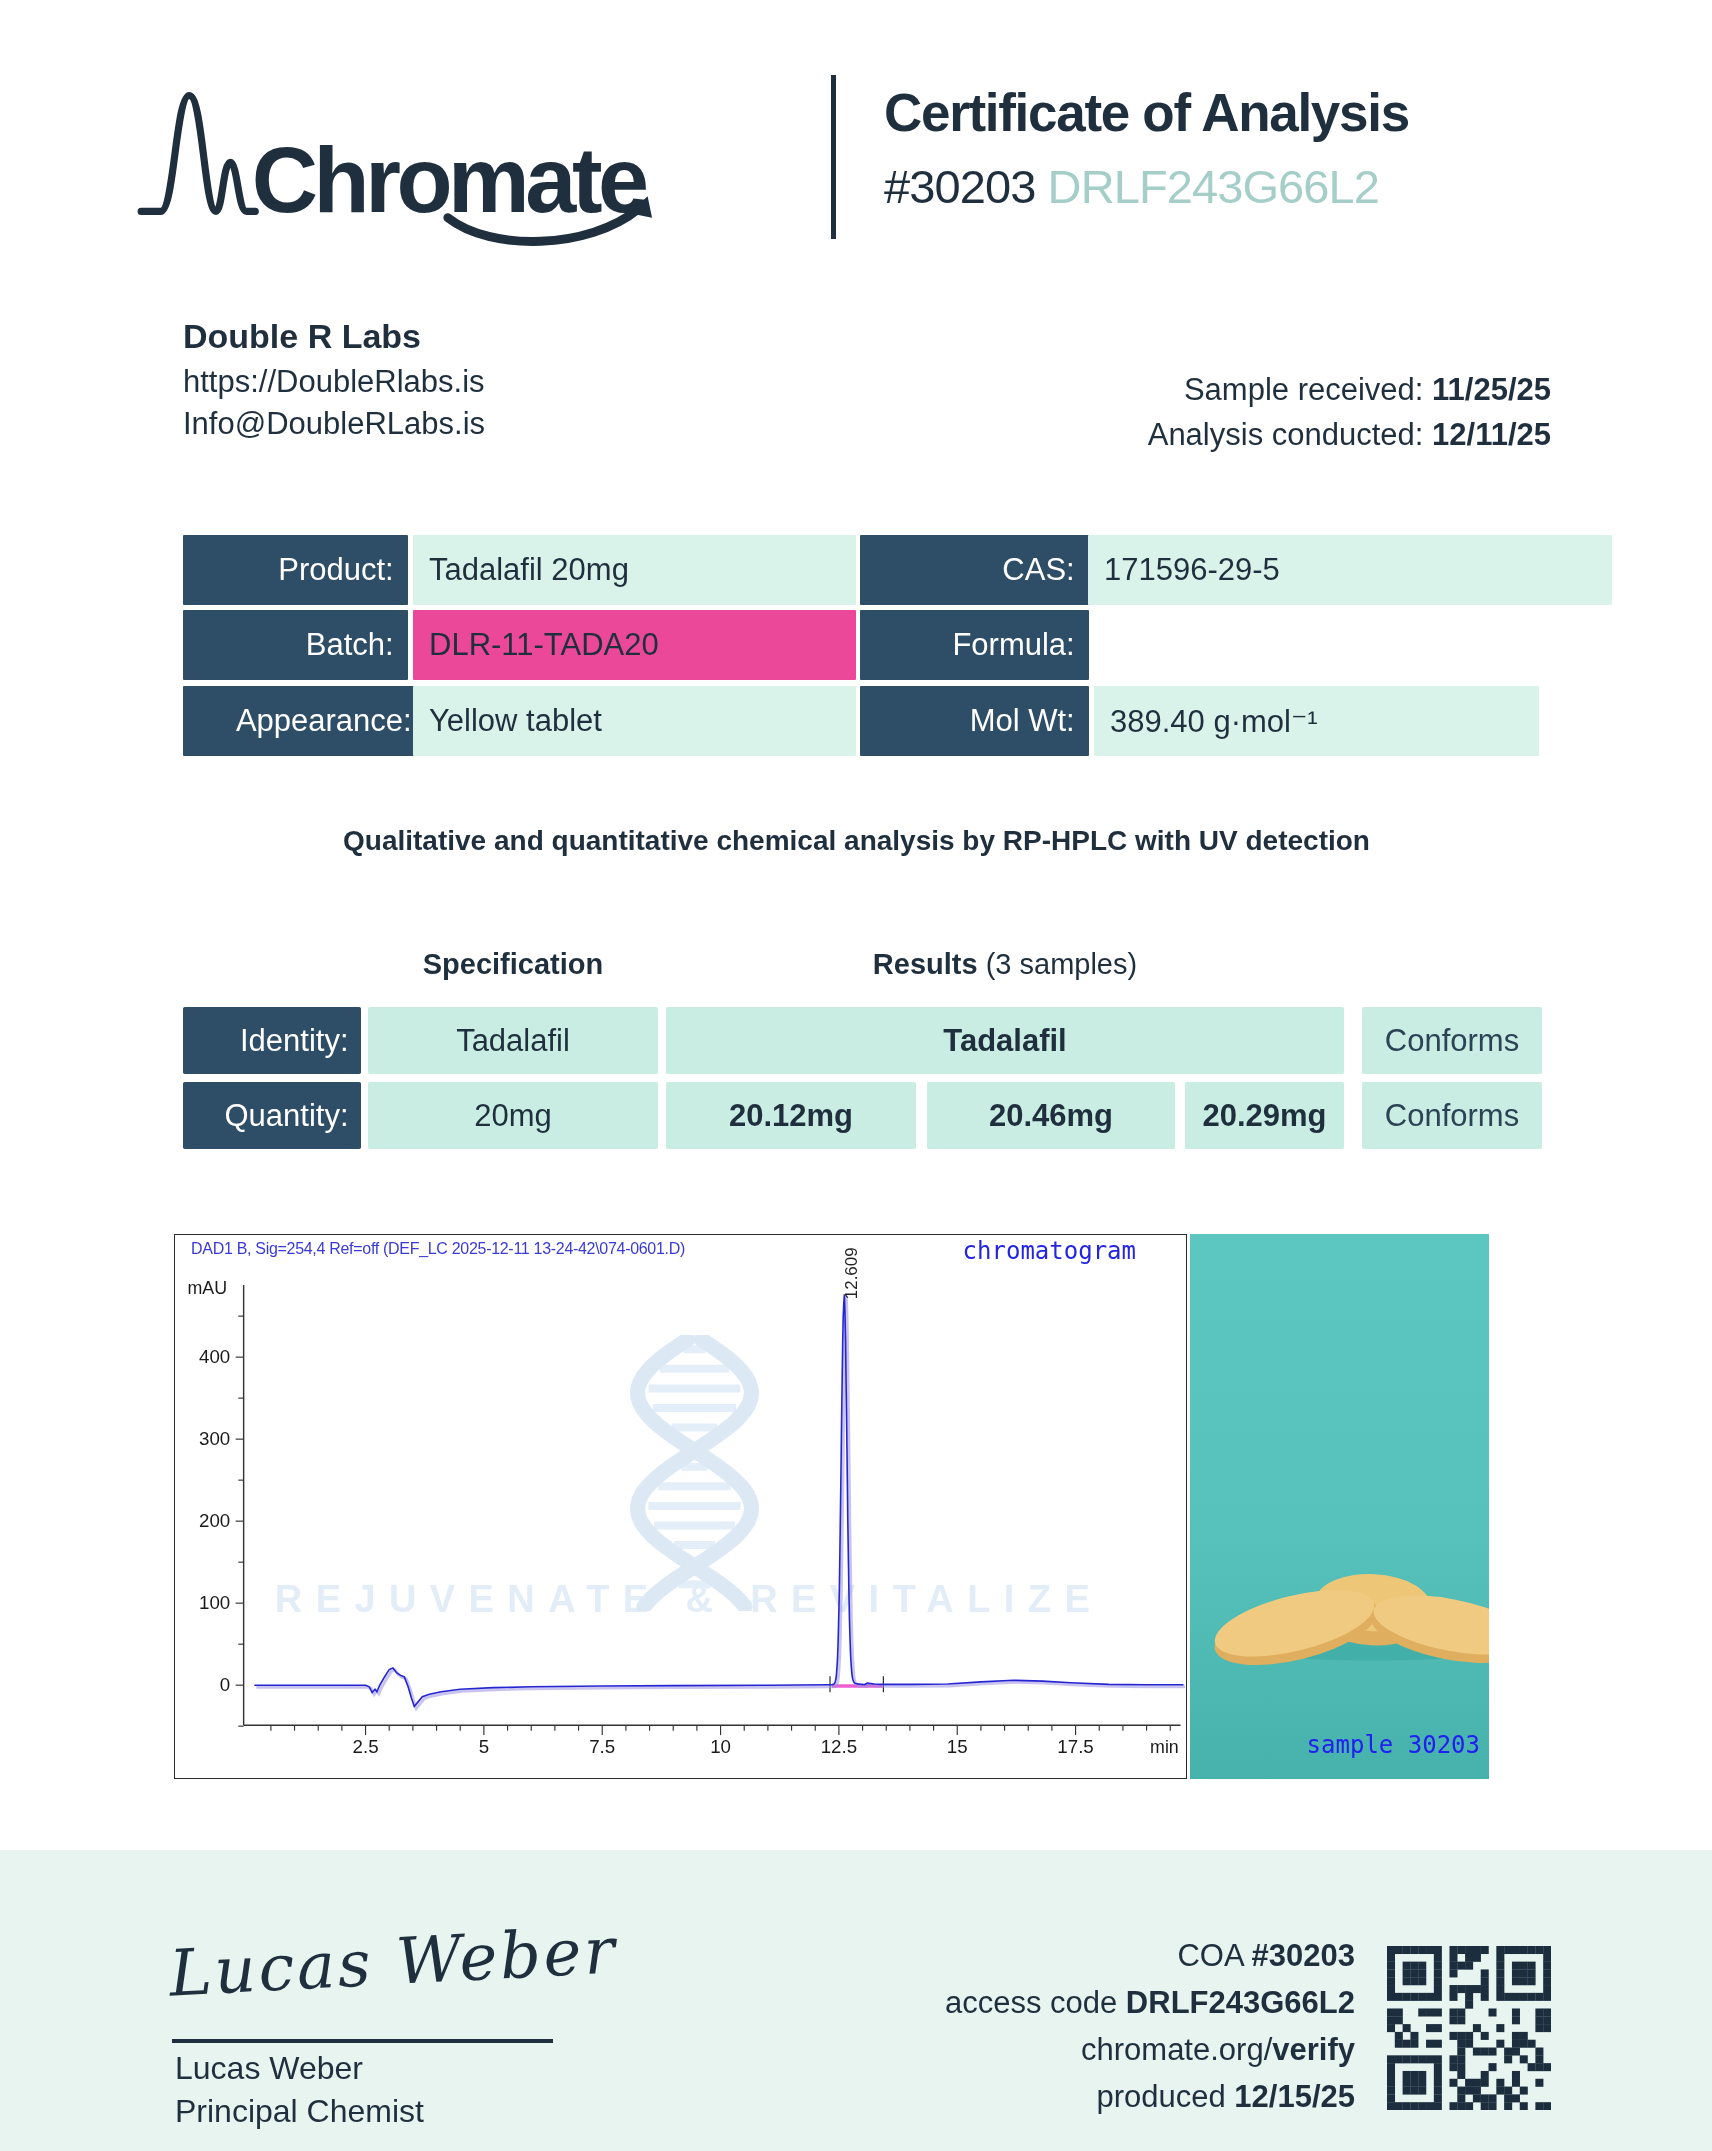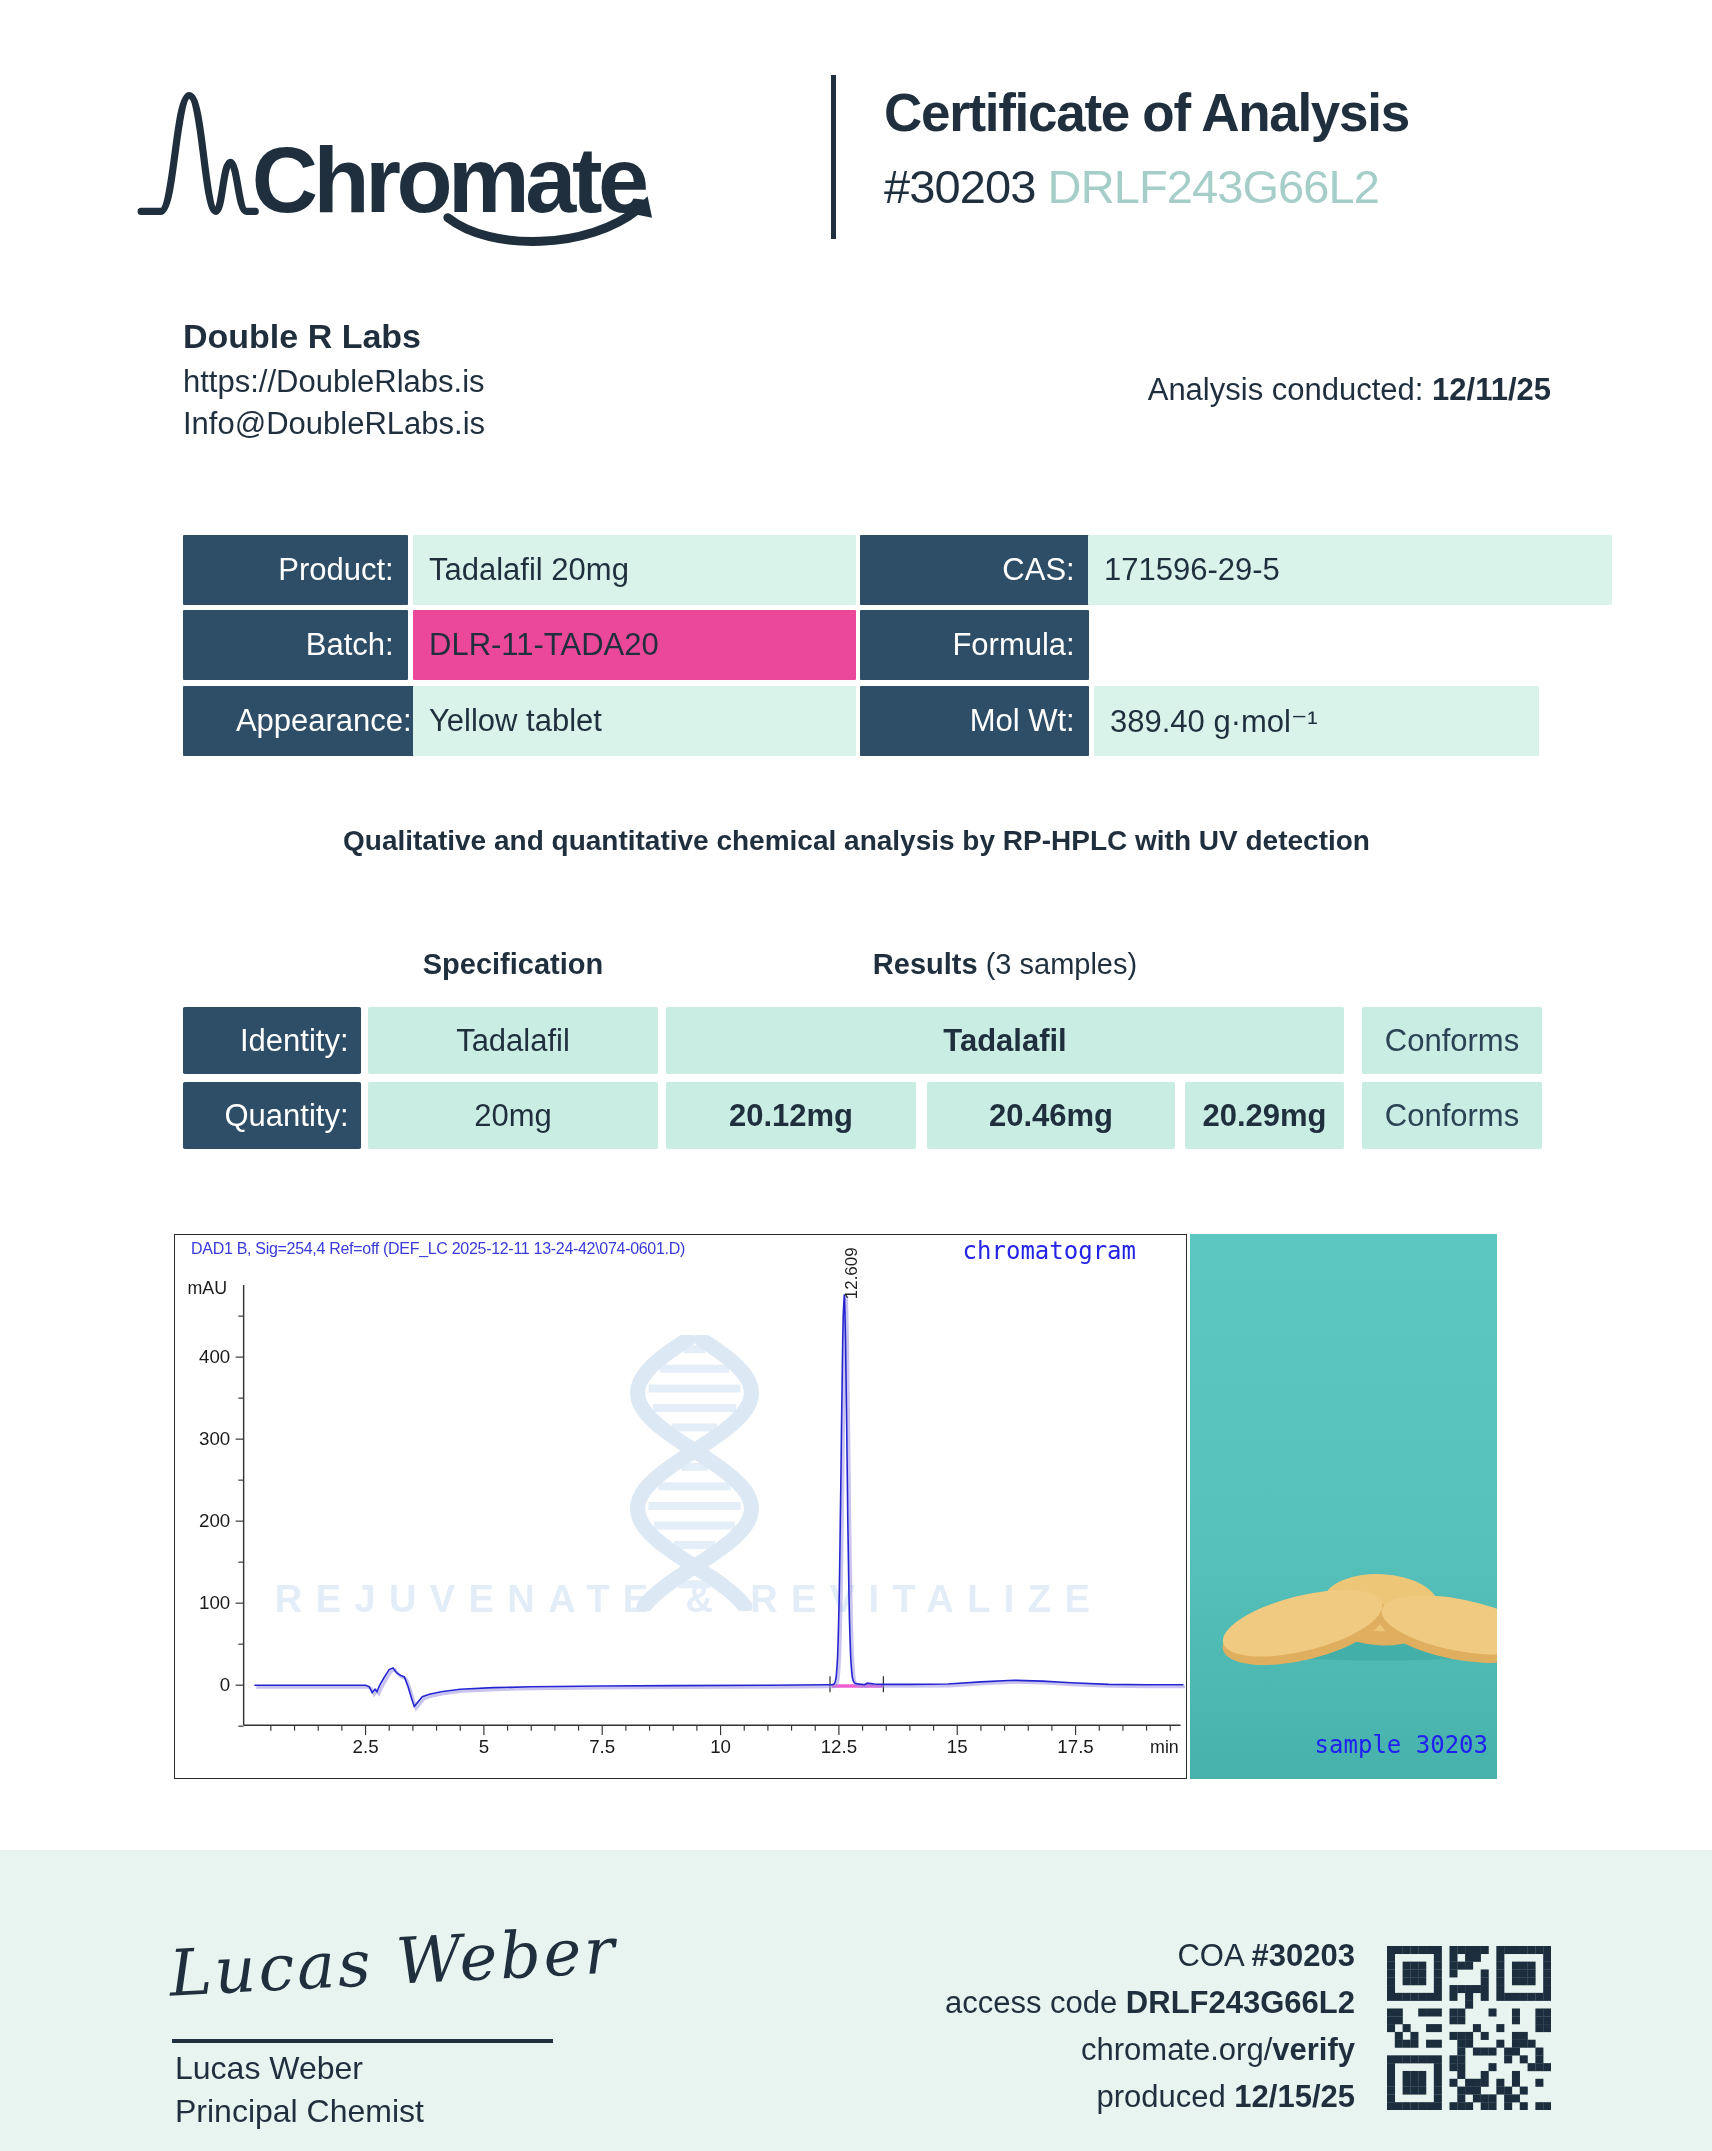--- a/index.html
+++ b/index.html
@@ -35,21 +35,21 @@
   
   .chrom{left:174px;top:1234px;width:1013px;height:545px;background:#fff;border:1.8px solid #2b2b2b;
          box-sizing:border-box;overflow:hidden;}
   .chrom-header{position:absolute;left:16px;top:5.3px;font-size:16px;color:#3a3ad8;letter-spacing:-0.3px;}
   .chrom-label{position:absolute;right:50px;top:1.8px;font-size:24px;color:#2424e4;
                font-family:"DejaVu Sans Mono",monospace;}
   .wmark-text{position:absolute;left:53px;right:36px;top:343px;text-align:center;white-space:nowrap;
               font-size:38px;font-weight:bold;letter-spacing:13.4px;color:#e3edf8;}
   
   .photo{left:1190px;top:1234px;width:299px;height:545px;
-         background:linear-gradient(180deg,#5cc7c0 0%,#56c2bb 55%,#46b2ab 100%);overflow:hidden;padding-left:8px;}
+         background:linear-gradient(180deg,#5cc7c0 0%,#56c2bb 55%,#46b2ab 100%);overflow:hidden;}
   .photo-caption{position:absolute;right:9px;bottom:19.6px;font-size:24px;color:#2020f0;
                  font-family:"DejaVu Sans Mono",monospace;}
   
   .footer{left:0;top:1850px;width:1713px;height:301px;background:#e8f4f0;}
   .signature{position:absolute;left:169px;top:1925px;font-family:"DejaVu Serif",serif;font-style:italic;
              font-size:64px;color:#1f2f3d;transform:rotate(-3deg);letter-spacing:2.7px;}
   .sig-line{position:absolute;left:172px;top:2039px;width:381px;height:3.6px;background:#1f2f3d;}
   .signer-name{position:absolute;left:175px;top:2050px;font-size:32px;}
   .signer-title{position:absolute;left:175px;top:2093px;font-size:32px;}
   .coa-block{position:absolute;right:358px;top:1932px;text-align:right;font-size:31px;line-height:47px;}
@@ -70,20 +70,21 @@
   </svg>
 
   <div class="abs divider"></div>
   <div class="abs title">Certificate of Analysis</div>
   <div class="abs subtitle"><span>#30203</span><span> </span><span class="code">DRLF243G66L2</span></div>
 
   <div class="abs lab-name">Double R Labs</div>
   <div class="abs lab-line1">https://DoubleRlabs.is</div>
   <div class="abs lab-line2">Info@DoubleRLabs.is</div>
   <div class="abs dates">
+    <div><span>Sample received: </span><b>11/25/25</b></div>
     <div><span>Analysis conducted: </span><b>12/11/25</b></div>
   </div>
 
   <div class="cell lab" style="left:183px;top:535px;width:225px;">Product:</div>
   <div class="cell val" style="left:413px;top:535px;width:443px;">Tadalafil 20mg</div>
   <div class="cell lab" style="left:183px;top:610px;width:225px;">Batch:</div>
   <div class="cell val mid" style="left:413px;top:610px;width:443px;">DLR-11-TADA20</div>
   <div class="cell lab" style="left:183px;top:686px;width:243px;">Appearance:</div>
   <div class="cell val" style="left:413px;top:686px;width:443px;">Yellow tablet</div>
 

